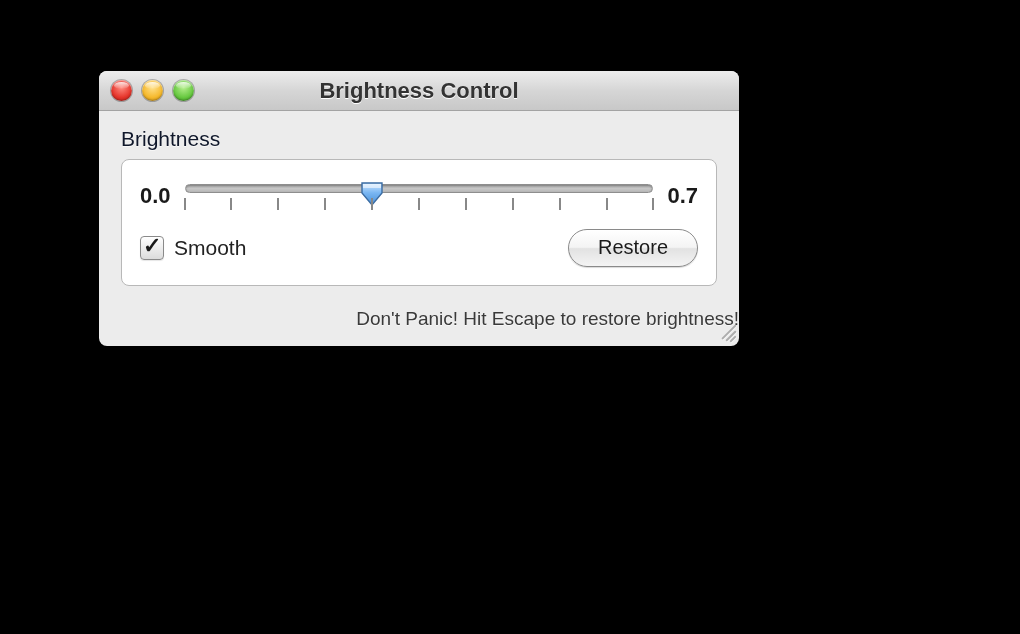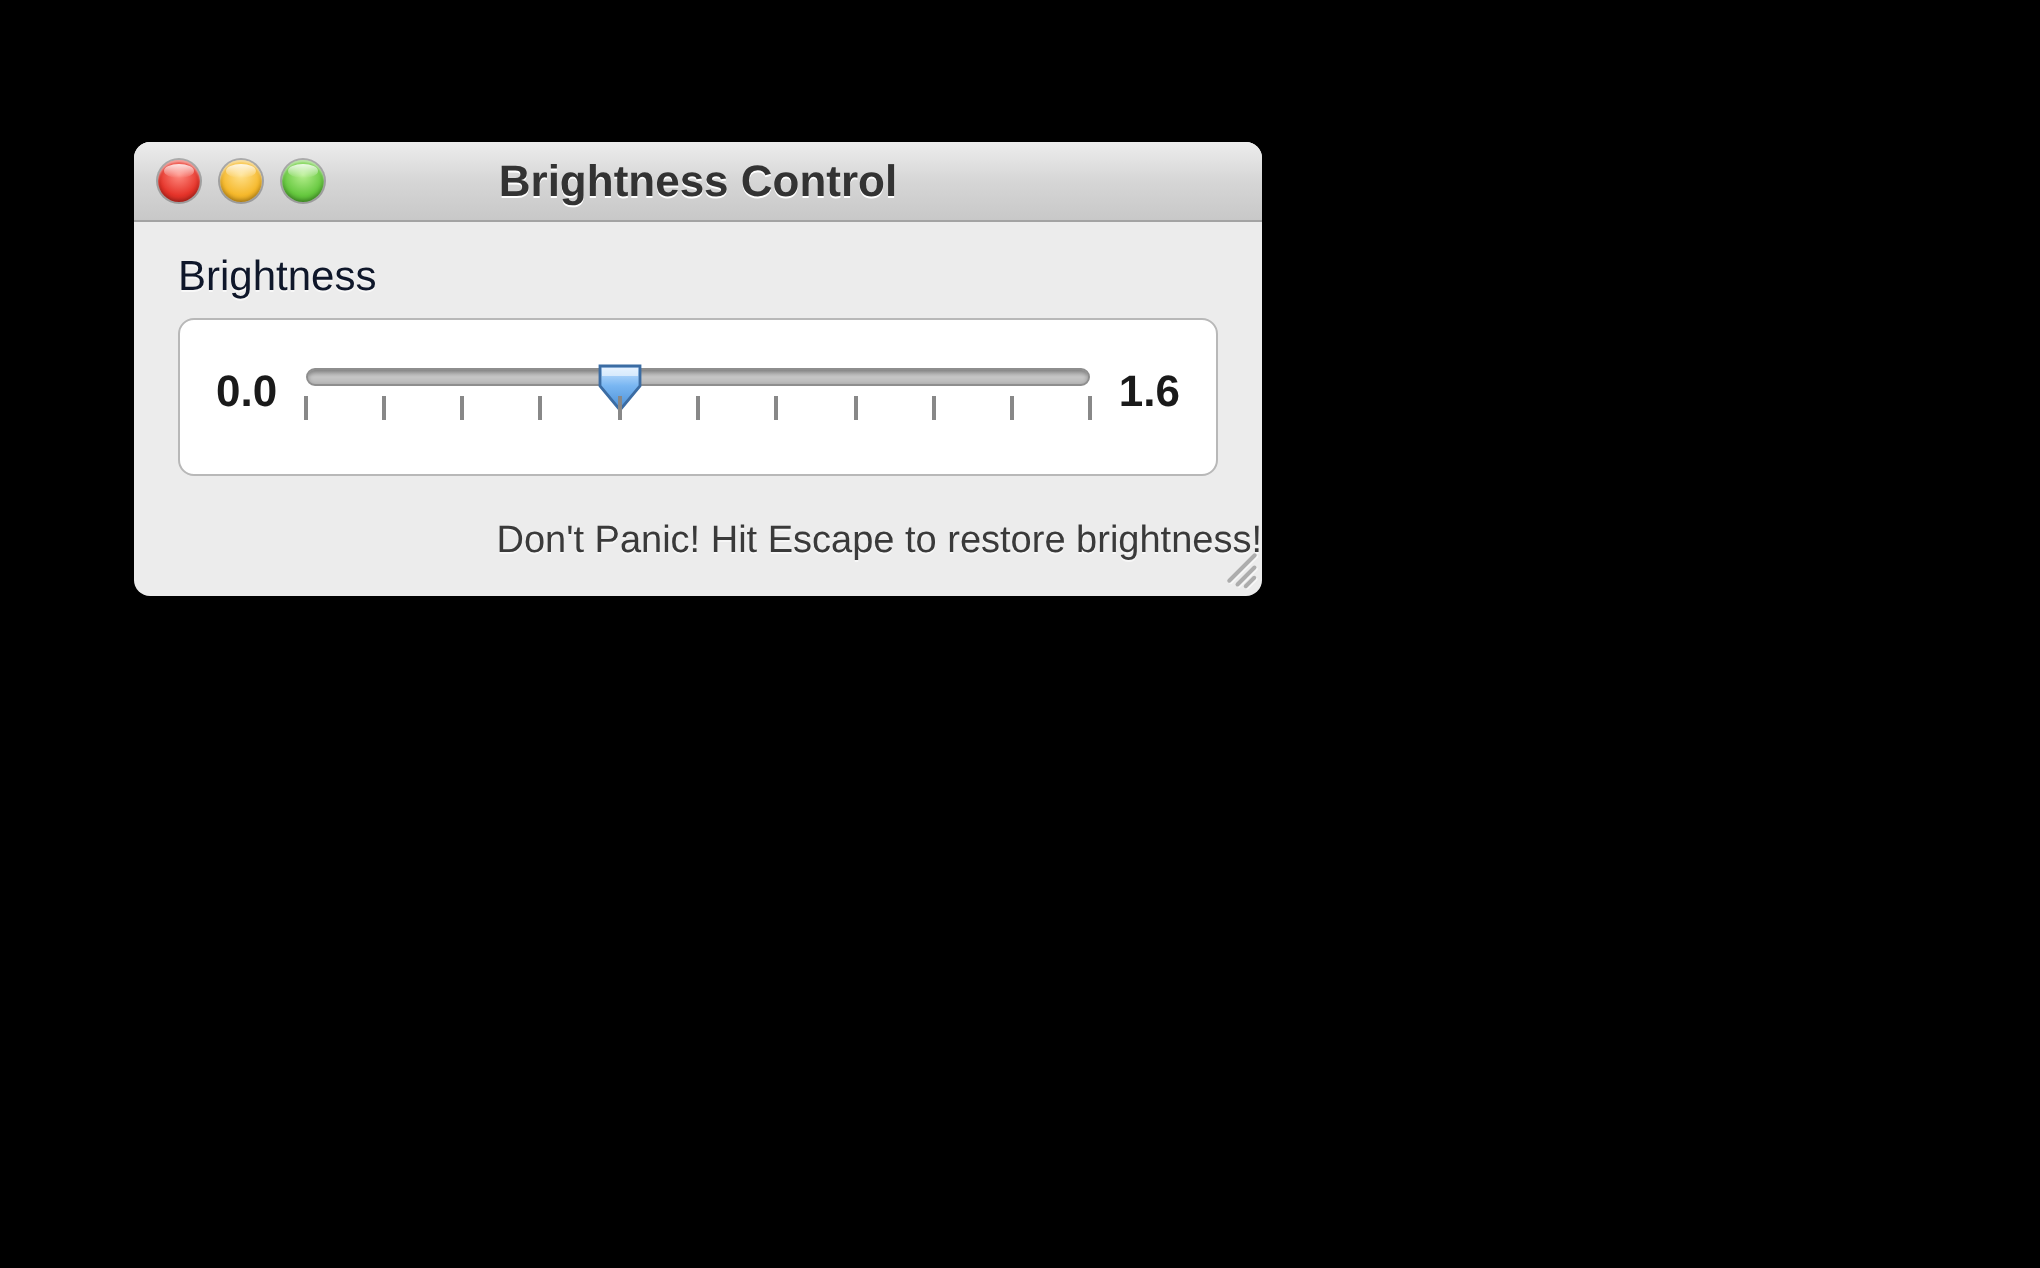--- a/index.html
+++ b/index.html
@@ -7,22 +7,22 @@
       background: #000;
       width: 1020px;
       height: 634px;
       display: flex;
       align-items: flex-start;
       justify-content: flex-start;
       font-family: "Lucida Grande", "Helvetica Neue", Arial, sans-serif;
     }
     .window {
       position: relative;
-      width: 564px;
-      margin-left: 67px;
+      width: 640px;
+      margin-left: 99px;
       margin-top: 71px;
       background: #ececec;
       border-radius: 8px;
       overflow: hidden;
       box-shadow: 0 0 0 1px rgba(0,0,0,0.35), 0 8px 28px rgba(0,0,0,0.6);
     }
     .titlebar {
       height: 40px;
       background: linear-gradient(to bottom, #ededed 0%, #d6d6d6 50%, #c8c8c8 100%);
       border-bottom: 1px solid #a3a3a3;
@@ -241,23 +241,30 @@
               <div class="tick" style="left: 30%; transform: translateX(-1px);"></div>
               <div class="tick" style="left: 40%; transform: translateX(-1px);"></div>
               <div class="tick" style="left: 50%; transform: translateX(-1px);"></div>
               <div class="tick" style="left: 60%; transform: translateX(-1px);"></div>
               <div class="tick" style="left: 70%; transform: translateX(-1px);"></div>
               <div class="tick" style="left: 80%; transform: translateX(-1px);"></div>
               <div class="tick" style="left: 90%; transform: translateX(-1px);"></div>
               <div class="tick" style="left: 100%; transform: translateX(-1px);"></div>
             </div>
         </div>
-        <div class="range-label">1.6</div>
+        <div class="range-label">0.7</div>
       </div>
 
+      <div class="bottom-row">
+        <div class="check-wrap">
+          <div class="checkbox checked" id="smooth-cb"></div>
+          <div class="check-label">Smooth</div>
+        </div>
+        <div class="btn">Restore</div>
+      </div>
     </div>
   </div>
 
   <div class="footer">Don't Panic!  Hit Escape to restore brightness!</div>
 
   <div class="resize-grip">
     <div class="rg1"></div>
       <div class="rg2"></div>
       <div class="rg3"></div>
   </div>

